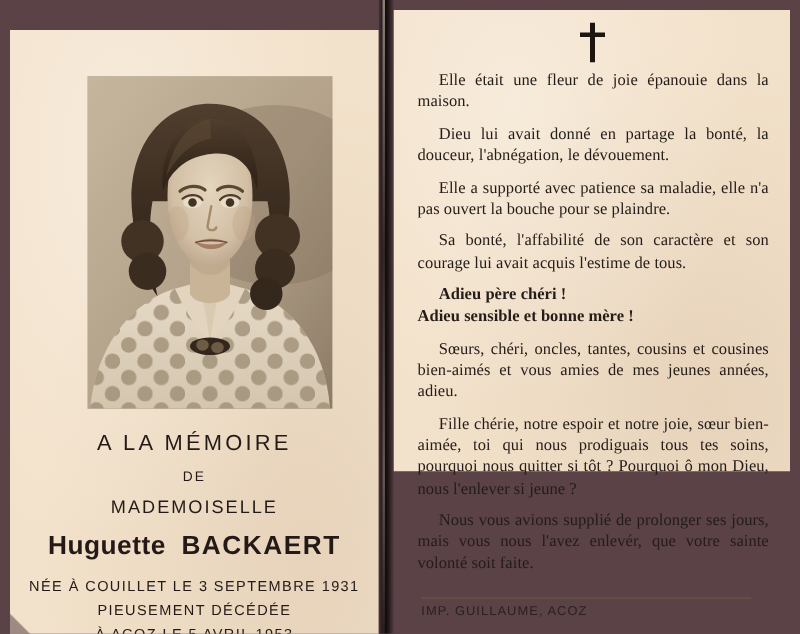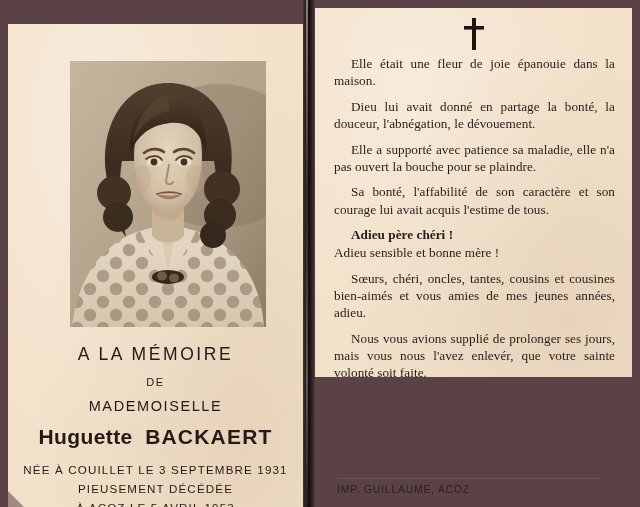--- a/index.html
+++ b/index.html
@@ -159,21 +159,21 @@
     font-family: "Liberation Serif", serif;
   }
   .para {
     margin: 0 0 8.5px 0;
     text-indent: 17px;
     text-align: justify;
     font-size: 13.2px;
     line-height: 1.30;
     letter-spacing: .05px;
   }
-  .para.no-indent { text-indent: 0; }
+  .para.no-indent { text-indent: 0; font-weight: bold; }
   .para.tight { margin-bottom: 1px; font-weight: bold; }
   .para.last { margin-bottom: 0; }
 
   #imprint-rule {
     position: absolute;
     left: 22px;
     top: 470px;
     width: 264px;
     height: 1px;
     background: #6d5a4a;
@@ -306,20 +306,21 @@
     </div>
 
     <div id="prayer">
       <p class="para">Elle était une fleur de joie épanouie dans la maison.</p>
       <p class="para">Dieu lui avait donné en partage la bonté, la douceur, l'abnégation, le dévouement.</p>
       <p class="para">Elle a supporté avec patience sa maladie, elle n'a pas ouvert la bouche pour se plaindre.</p>
       <p class="para">Sa bonté, l'affabilité de son caractère et son courage lui avait acquis l'estime de tous.</p>
       <p class="para tight">Adieu père chéri !</p>
       <p class="para no-indent">Adieu sensible et bonne mère !</p>
       <p class="para">Sœurs, chéri, oncles, tantes, cousins et cousines bien-aimés et vous amies de mes jeunes années, adieu.</p>
+      <p class="para">Fille chérie, notre espoir et notre joie, sœur bien-aimée, toi qui nous prodiguais tous tes soins, pourquoi nous quitter si tôt ? Pourquoi ô mon Dieu, nous l'enlever si jeune ?</p>
       <p class="para">Nous vous avions supplié de prolonger ses jours, mais vous nous l'avez enlevér, que votre sainte volonté soit faite.</p>
     </div>
 
     <div id="imprint-rule"></div>
     <div id="imprint">IMP. GUILLAUME, ACOZ</div>
   </div>
 
 </div>
 
 </body></html>

